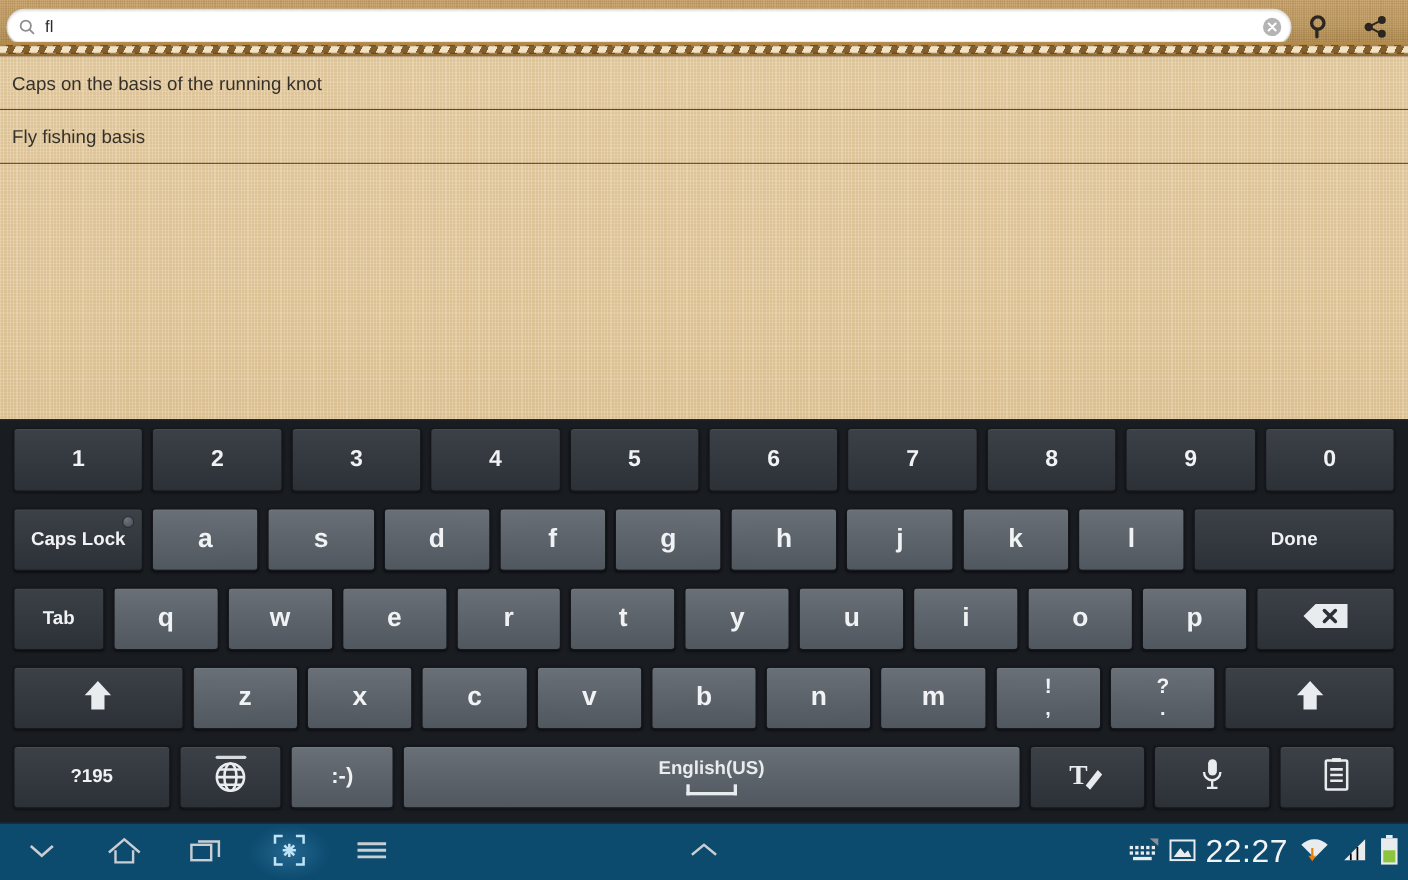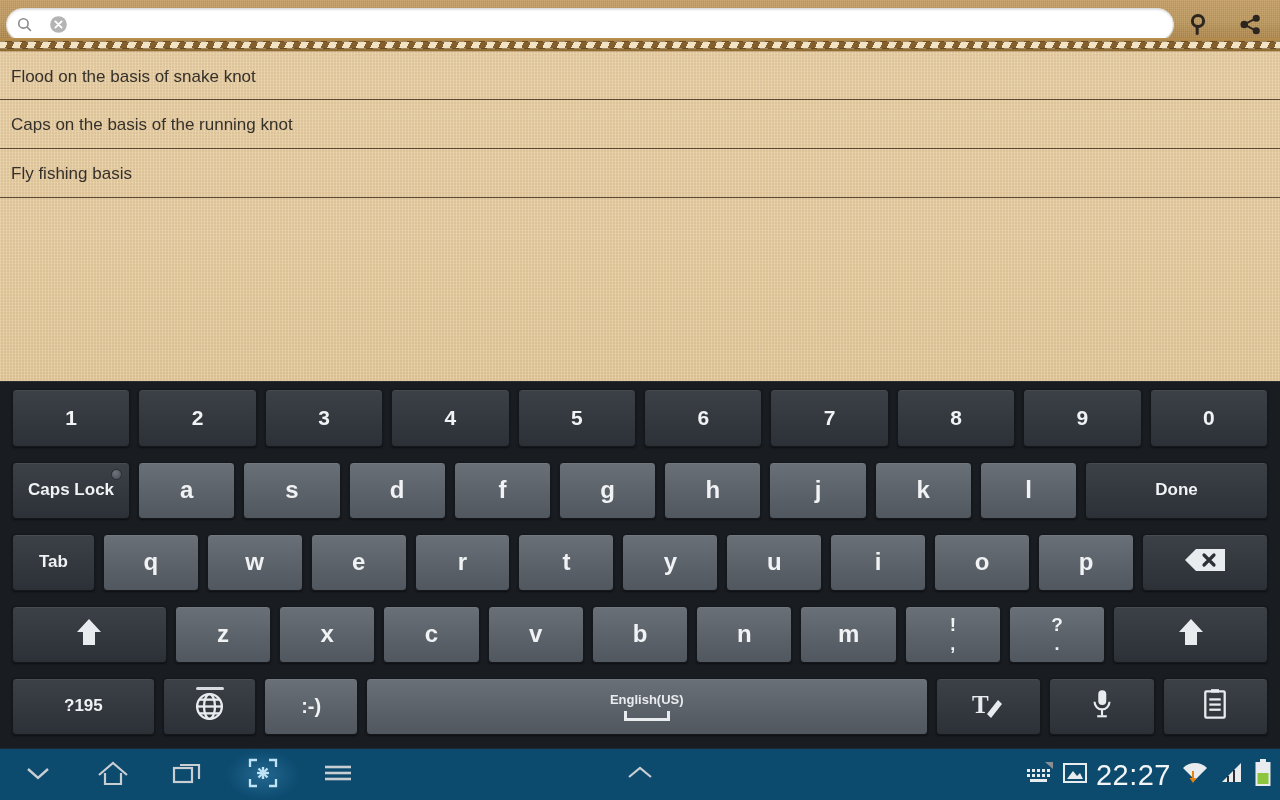--- a/index.html
+++ b/index.html
@@ -119,21 +119,21 @@
   .k-punct { line-height: 1.0; font-size: 19px; }
   .k-punct span { display: block; }
   .k-punct .bot { font-size: 18px; margin-top: 1px; }
 
   .caps-led {
     position: absolute; right: 7px; top: 6px;
     width: 11px; height: 11px; border-radius: 50%;
     background: radial-gradient(circle at 35% 30%, #6d747c, #474c53);
     border: 1px solid #2a2e34;
   }
-  .space-label { font-size: 13px; font-weight: bold; color: #e9ecef; }
+  .space-label { font-size: 17px; font-weight: bold; color: #e9ecef; }
   .space-mark {
     margin-top: 4px; width: 46px; height: 10px;
     border-left: 3px solid #e9ecef;
     border-right: 3px solid #e9ecef;
     border-bottom: 3px solid #e9ecef;
   }
   .globe-bar {
     position: absolute; top: 8px; left: 50%; transform: translateX(-50%);
     width: 28px; height: 3px; background: #d8dce0; border-radius: 2px;
   }
@@ -168,20 +168,21 @@
 <div id="app">
 
   <div class="header">
     <div class="search-wrap">
       <span class="search-ico">
         <svg width="17" height="17" viewBox="0 0 24 24" fill="none" stroke="#8d8d8d" stroke-width="2.3">
           <circle cx="10.5" cy="10.5" r="6.6"></circle>
             <line x1="15.4" y1="15.4" x2="21" y2="21"></line>
         </svg>
       </span>
+      <input class="search-input" type="text" value="fl" style="">
       <span class="clear-btn">
         <svg width="21" height="21" viewBox="0 0 24 24">
           <circle cx="12" cy="12" r="9.5" fill="#b4b4b4"></circle>
           <path d="M8.4 8.4 L15.6 15.6 M15.6 8.4 L8.4 15.6" stroke="#ffffff" stroke-width="2.1" stroke-linecap="round"></path>
         </svg>
       </span>
     </div>
 
     <div class="hdr-icon" id="hdr-search">
       <svg width="24" height="24" viewBox="0 0 24 24" fill="none" stroke="#2d2620" stroke-width="3">
@@ -196,23 +197,20 @@
           <circle cx="17.5" cy="18" r="2.6"></circle>
         <line x1="8.4" y1="10.7" x2="15.3" y2="7.1"></line>
           <line x1="8.4" y1="13.3" x2="15.3" y2="16.9"></line>
       </svg>
     </div>
 
     <div class="stitch"></div>
   </div>
 
   <div class="content">
-    <div class="sugg">
-      <span>Flood on the basis of snake knot</span>
-    </div>
     <div class="sugg">
       <span>Caps on the basis of the running knot</span>
     </div>
     <div class="sugg">
       <span>Fly fishing basis</span>
     </div>
   </div>
 
   <div class="kb">
 

